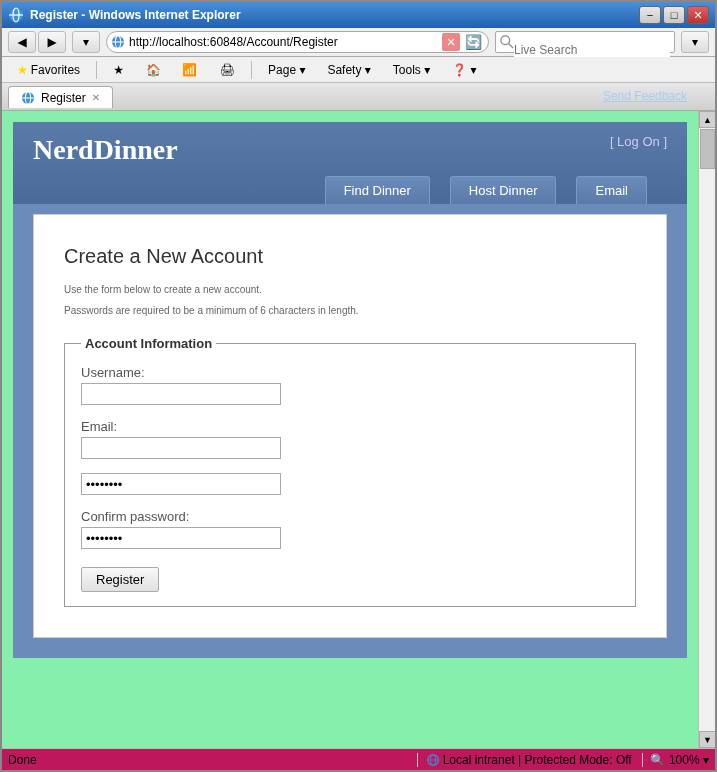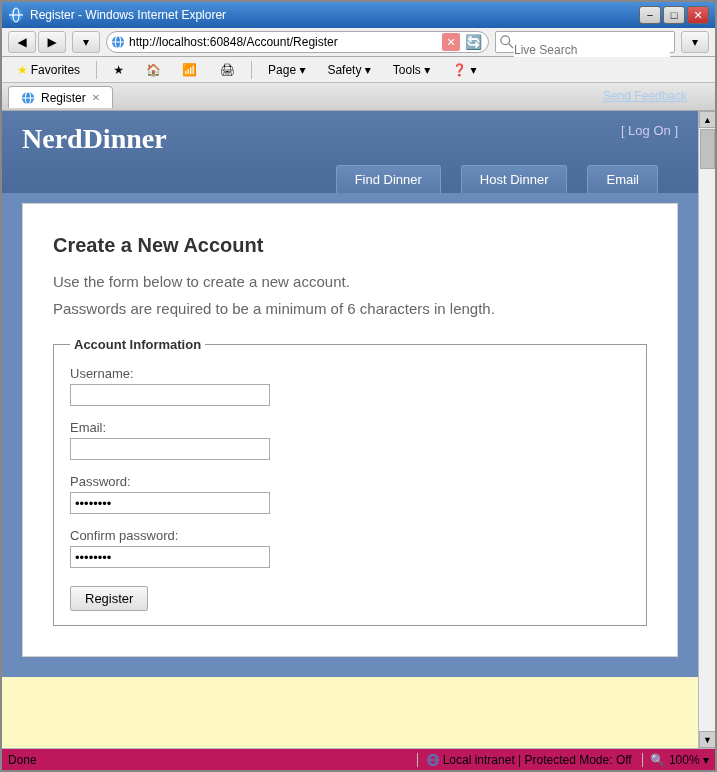--- a/index.html
+++ b/index.html
@@ -8,21 +8,21 @@
     
     .window { width: 717px; height: 772px; display: flex; flex-direction: column; border: 2px solid #888; }
 
     
     .title-bar {
       background: linear-gradient(to bottom, #4a90d9, #2060b0);
       display: flex; align-items: center; justify-content: space-between;
       padding: 4px 6px; height: 26px;
     }
     .title-bar-left { display: flex; align-items: center; gap: 6px; }
-    .title-bar-text { color: white; font-size: 12px; font-weight: normal; }
+    .title-bar-text { color: white; font-size: 12px; font-weight: bold; }
     .title-bar-buttons { display: flex; gap: 2px; }
     .title-btn {
       width: 22px; height: 18px; border: 1px solid #666; border-radius: 3px;
       font-size: 11px; cursor: pointer; display: flex; align-items: center; justify-content: center;
       background: linear-gradient(to bottom, #e8e8e8, #c8c8c8);
     }
     .title-btn.close { background: linear-gradient(to bottom, #e06060, #c03030); color: white; }
 
     
     .browser-toolbar {
@@ -73,21 +73,21 @@
     
     .content-area {
       flex: 1; overflow: hidden; display: flex; flex-direction: column;
     }
     .page-scroll { flex: 1; overflow: hidden; display: flex; }
     .scrollbar-right { width: 17px; background: #e8e8e8; border-left: 1px solid #bbb; display: flex; flex-direction: column; }
     .scroll-btn { width: 17px; height: 17px; background: #d0d0d0; border: 1px solid #aaa; display: flex; align-items: center; justify-content: center; font-size: 9px; cursor: pointer; }
     .scroll-track { flex: 1; background: #f0f0f0; }
     .scroll-thumb { width: 15px; height: 40px; background: #c0c0c0; border: 1px solid #aaa; margin: 1px; }
 
-    .page-content { flex: 1; background: #fef9c3; padding: 0; overflow: hidden; }
+    .page-content { flex: 1; background: #86efac; padding: 11px; overflow: hidden; }
 
     
     .app-header {
       background: linear-gradient(to bottom, #5a7aaa, #4a6a9a);
       padding: 12px 20px 0 20px;
       position: relative;
     }
     .app-title { color: white; font-size: 28px; font-weight: bold; font-family: Georgia, serif; }
     .log-on-link { position: absolute; top: 12px; right: 20px; color: #cce; font-size: 13px; margin-left: 45px; }
     .log-on-link a { color: #cce; text-decoration: none; }
@@ -96,22 +96,22 @@
     .nav-tab {
       padding: 6px 18px; border: 1px solid #7a9cc0; border-bottom: none;
       font-size: 13px; color: white; cursor: pointer;
       background: linear-gradient(to bottom, #6a8cba, #5a7aaa);
       text-decoration: none; border-radius: 3px 3px 0 0;
     }
 
     .form-area { background: #6b8cba; padding: 10px 20px 20px 20px; }
     .form-container { background: white; padding: 30px; border: 1px solid #ccc; }
 
-    .form-title { font-size: 20px; font-weight: bold; color: #333; margin-bottom: 16px; }
-    .form-desc { color: #666; font-size: 15px; margin-bottom: 10px; }
+    .form-title { font-size: 20px; font-weight: normal; color: #333; margin-bottom: 16px; }
+    .form-desc { color: #666; font-size: 10px; margin-bottom: 10px; }
 
     fieldset { border: 1px solid #999; padding: 14px 16px; margin-top: 20px; }
     legend { font-size: 13px; font-weight: bold; color: #333; padding: 0 4px; }
 
     .field-row { margin-bottom: 14px; }
     .field-label { font-size: 13px; color: #555; margin-bottom: 3px; display: block; }
     .field-input {
       display: block; width: 200px; height: 22px; border: 1px solid #aaa;
       padding: 2px 4px; font-size: 13px; outline: none;
     }
@@ -245,21 +245,20 @@
                 <label class="field-label">Username:</label>
                 <input type="text" class="field-input" value="" style="">
               </div>
 
               <div class="field-row">
                 <label class="field-label">Email:</label>
                 <input type="text" class="field-input" value="" style="">
               </div>
 
               <div class="field-row">
-                <label class="field-label">Password:</label>
                 <input type="password" class="field-input" value="password" style="">
               </div>
 
               <div class="field-row">
                 <label class="field-label">Confirm password:</label>
                 <input type="password" class="field-input" value="password" style="">
               </div>
 
               <button class="register-btn">Register</button>
             </fieldset>

